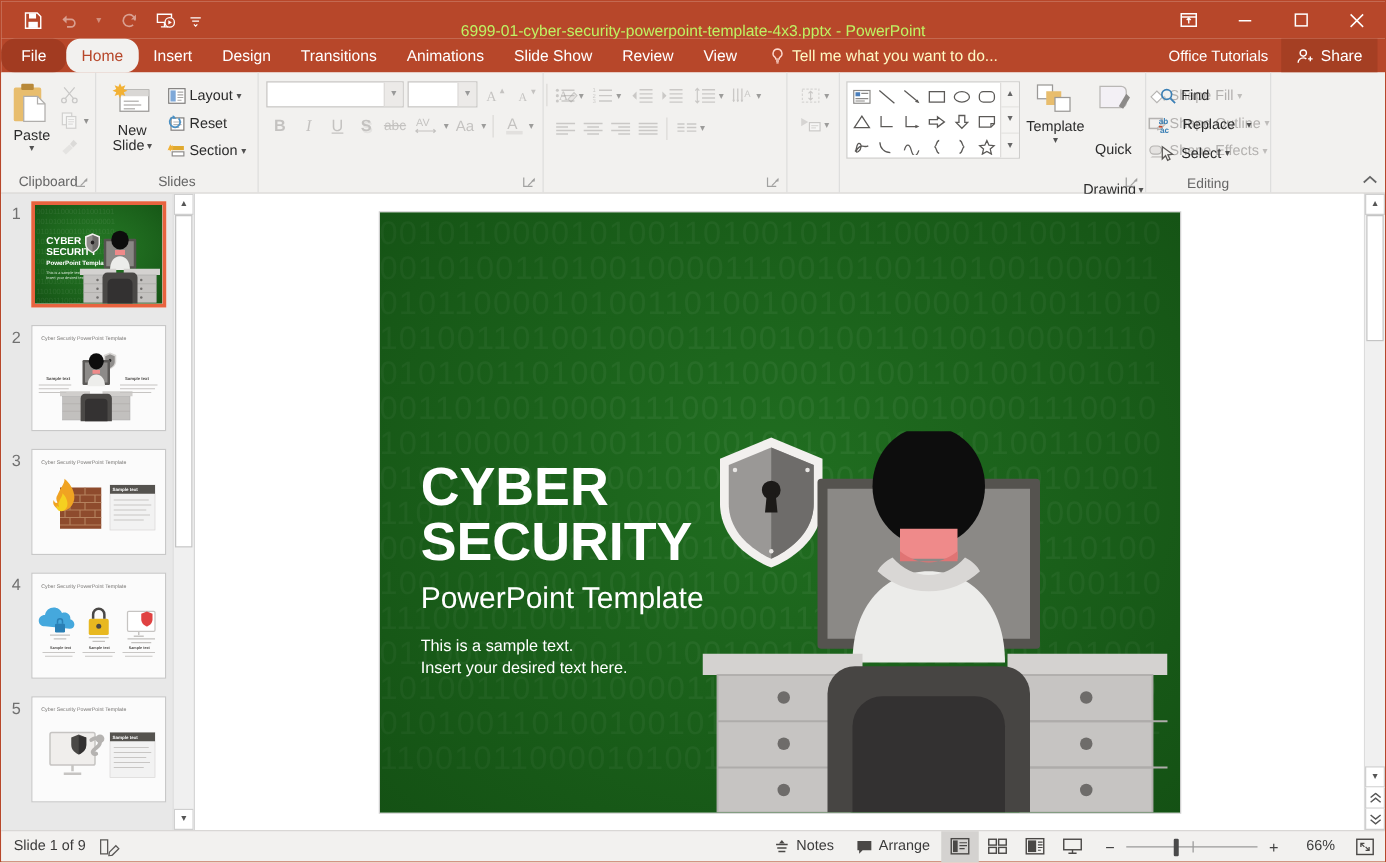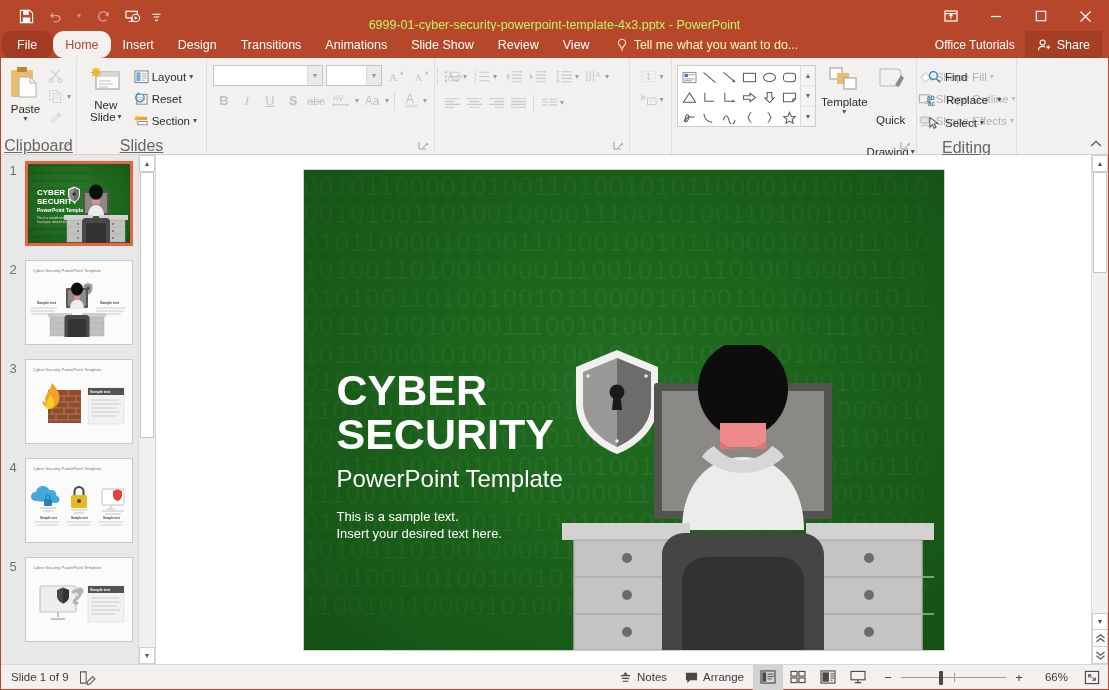--- a/index.html
+++ b/index.html
@@ -65,22 +65,22 @@
   .ribbon {
     height: 97px; background: #f2f1ef; border-bottom: 1px solid #d4d2d0;
     display: flex; position: relative; flex: none;
   }
   .rgroup {
     display: flex; flex-direction: column; position: relative;
     border-right: 1px solid #dededd; padding: 3px 0 0 0;
   }
   .rgroup-body { flex: 1; display: flex; align-items: flex-start; padding: 2px 5px; }
   .rgroup-label {
-    height: 17px; font-size: 16px; color: #666; text-align: center;
-    display: flex; align-items: center; justify-content: center; position: relative; text-decoration: underline;
+    height: 17px; font-size: 11px; color: #666; text-align: center;
+    display: flex; align-items: center; justify-content: center; position: relative;
   }
   .dialog-launcher {
     position: absolute; right: 5px; bottom: 2px; width: 11px; height: 11px;
     cursor: pointer; opacity: .65;
   }
   .bigbtn {
     display: flex; flex-direction: column; align-items: center;
     width: 50px; padding: 2px 0; cursor: pointer; color: #2b2b2b; font-size: 11.5px;
   }
   .bigbtn .lbl { line-height: 12px; text-align: center; margin-top: 2px; }

